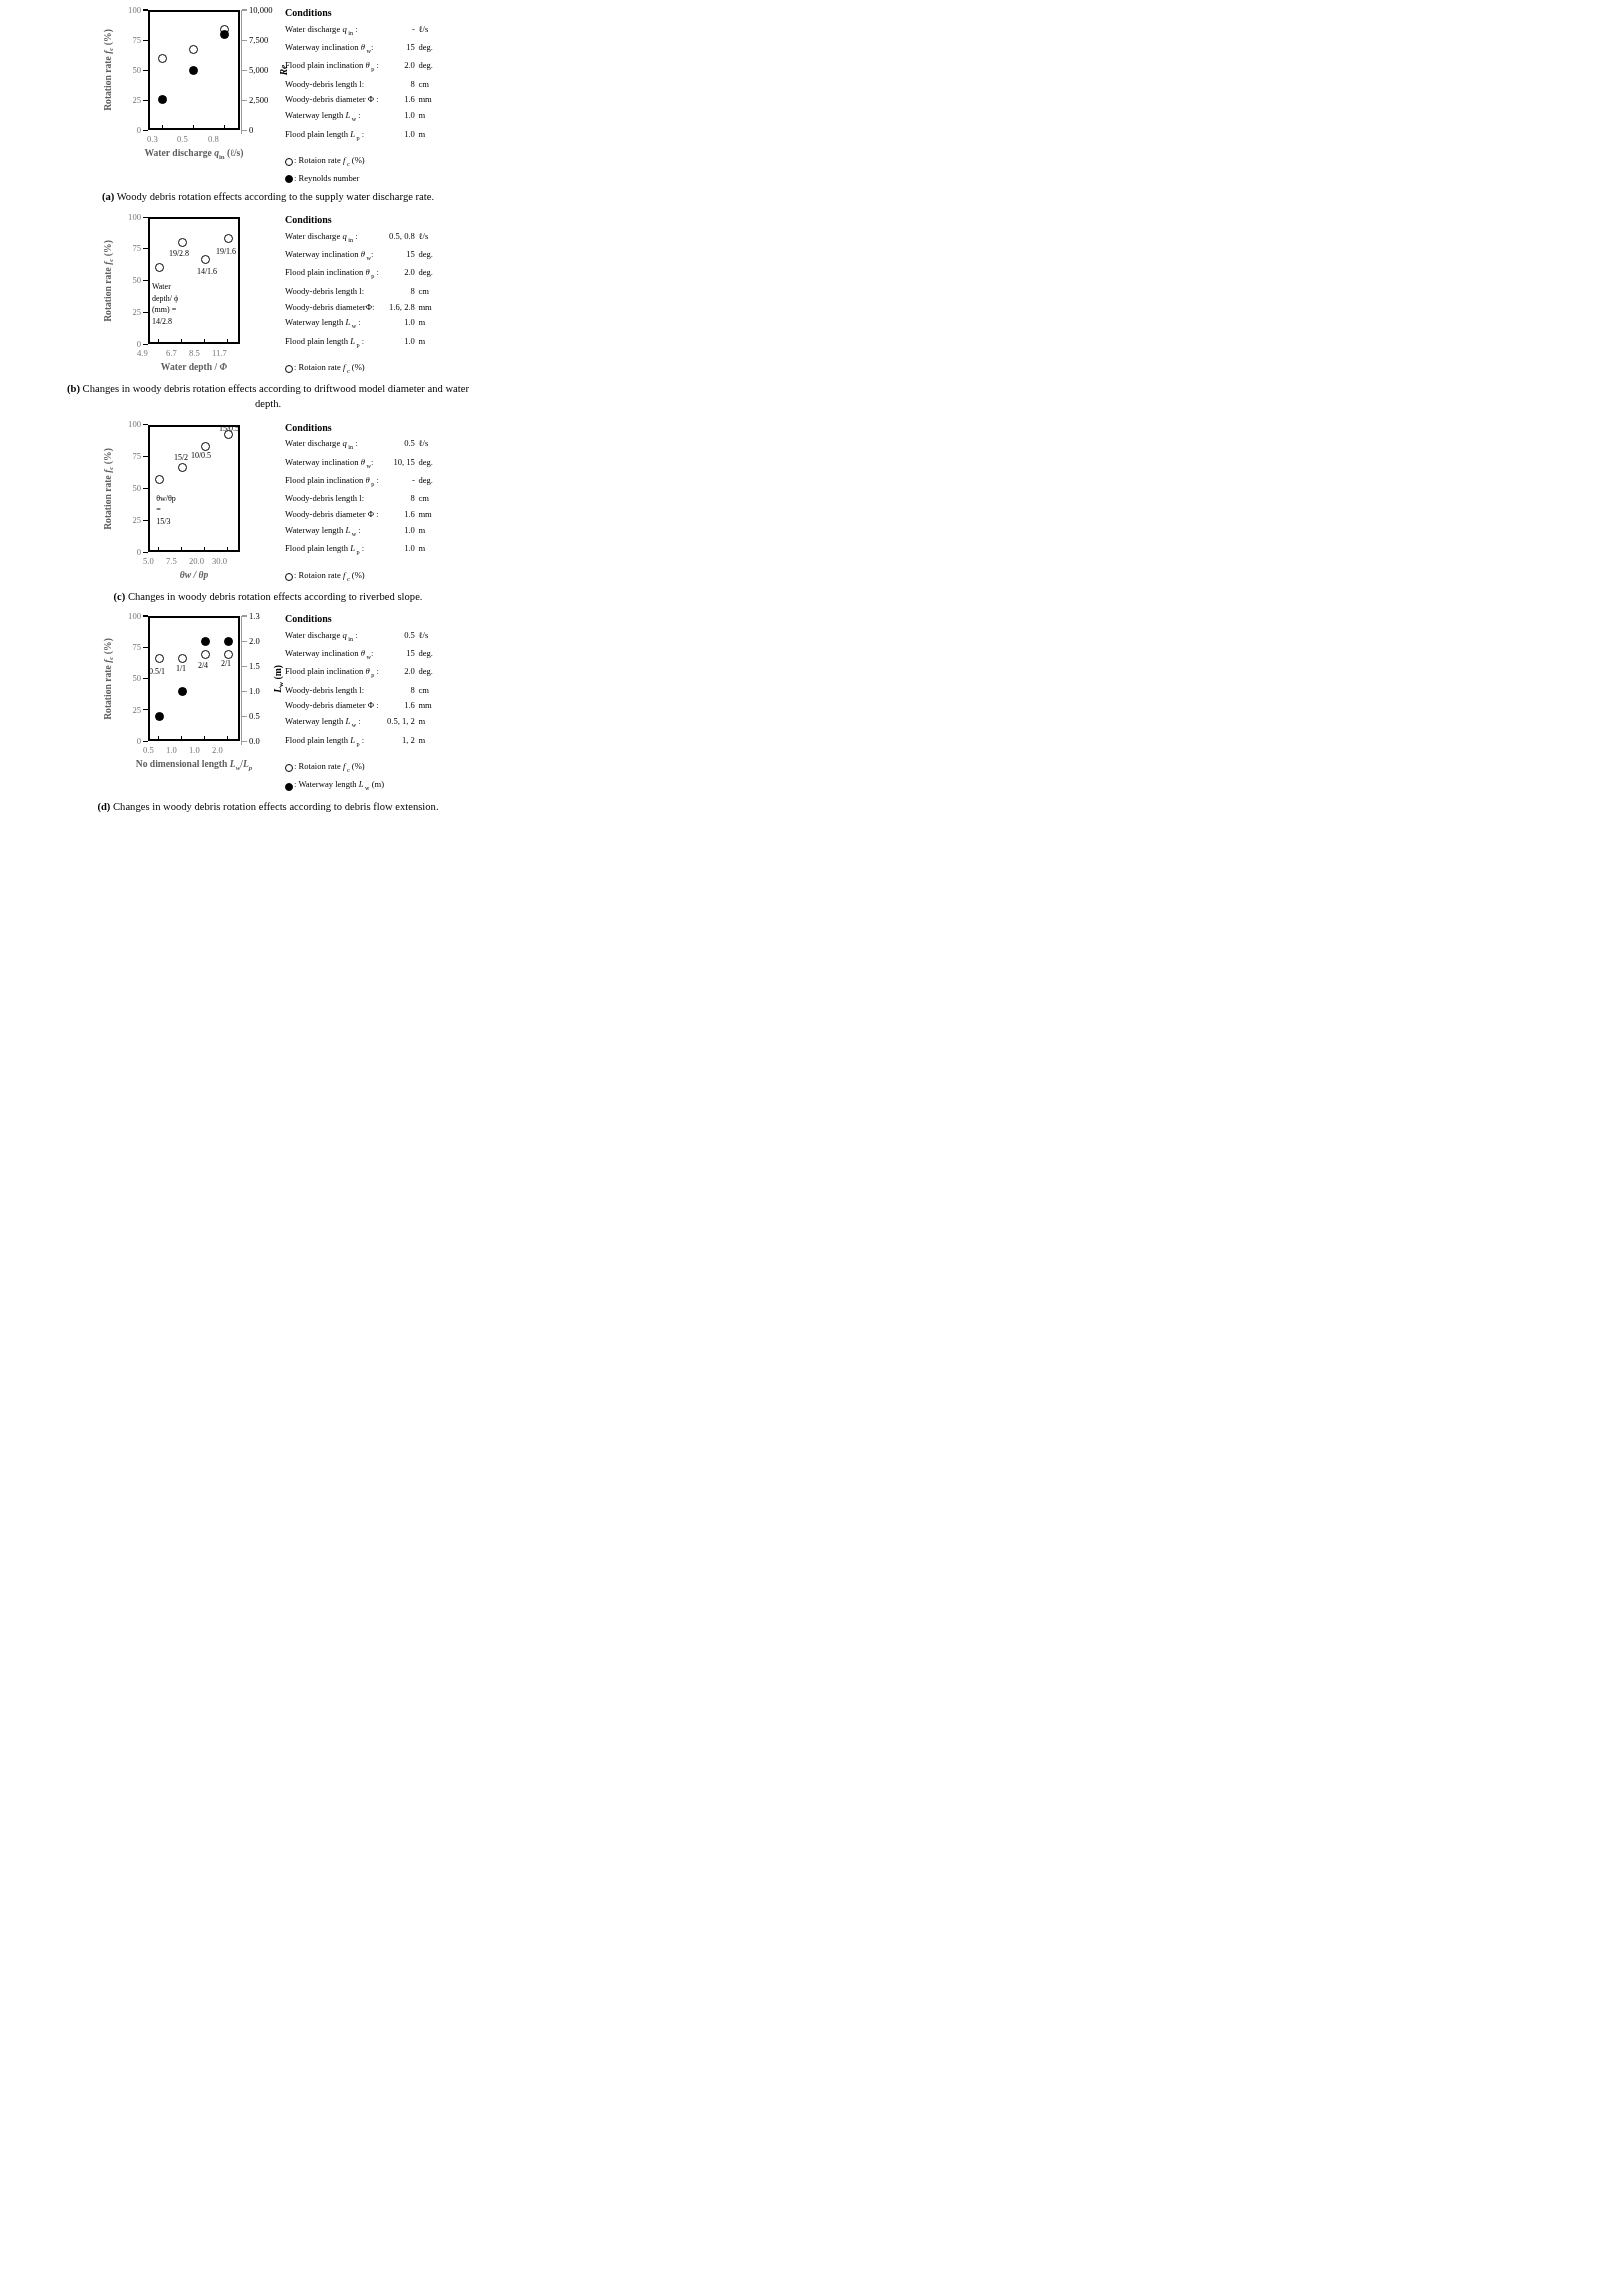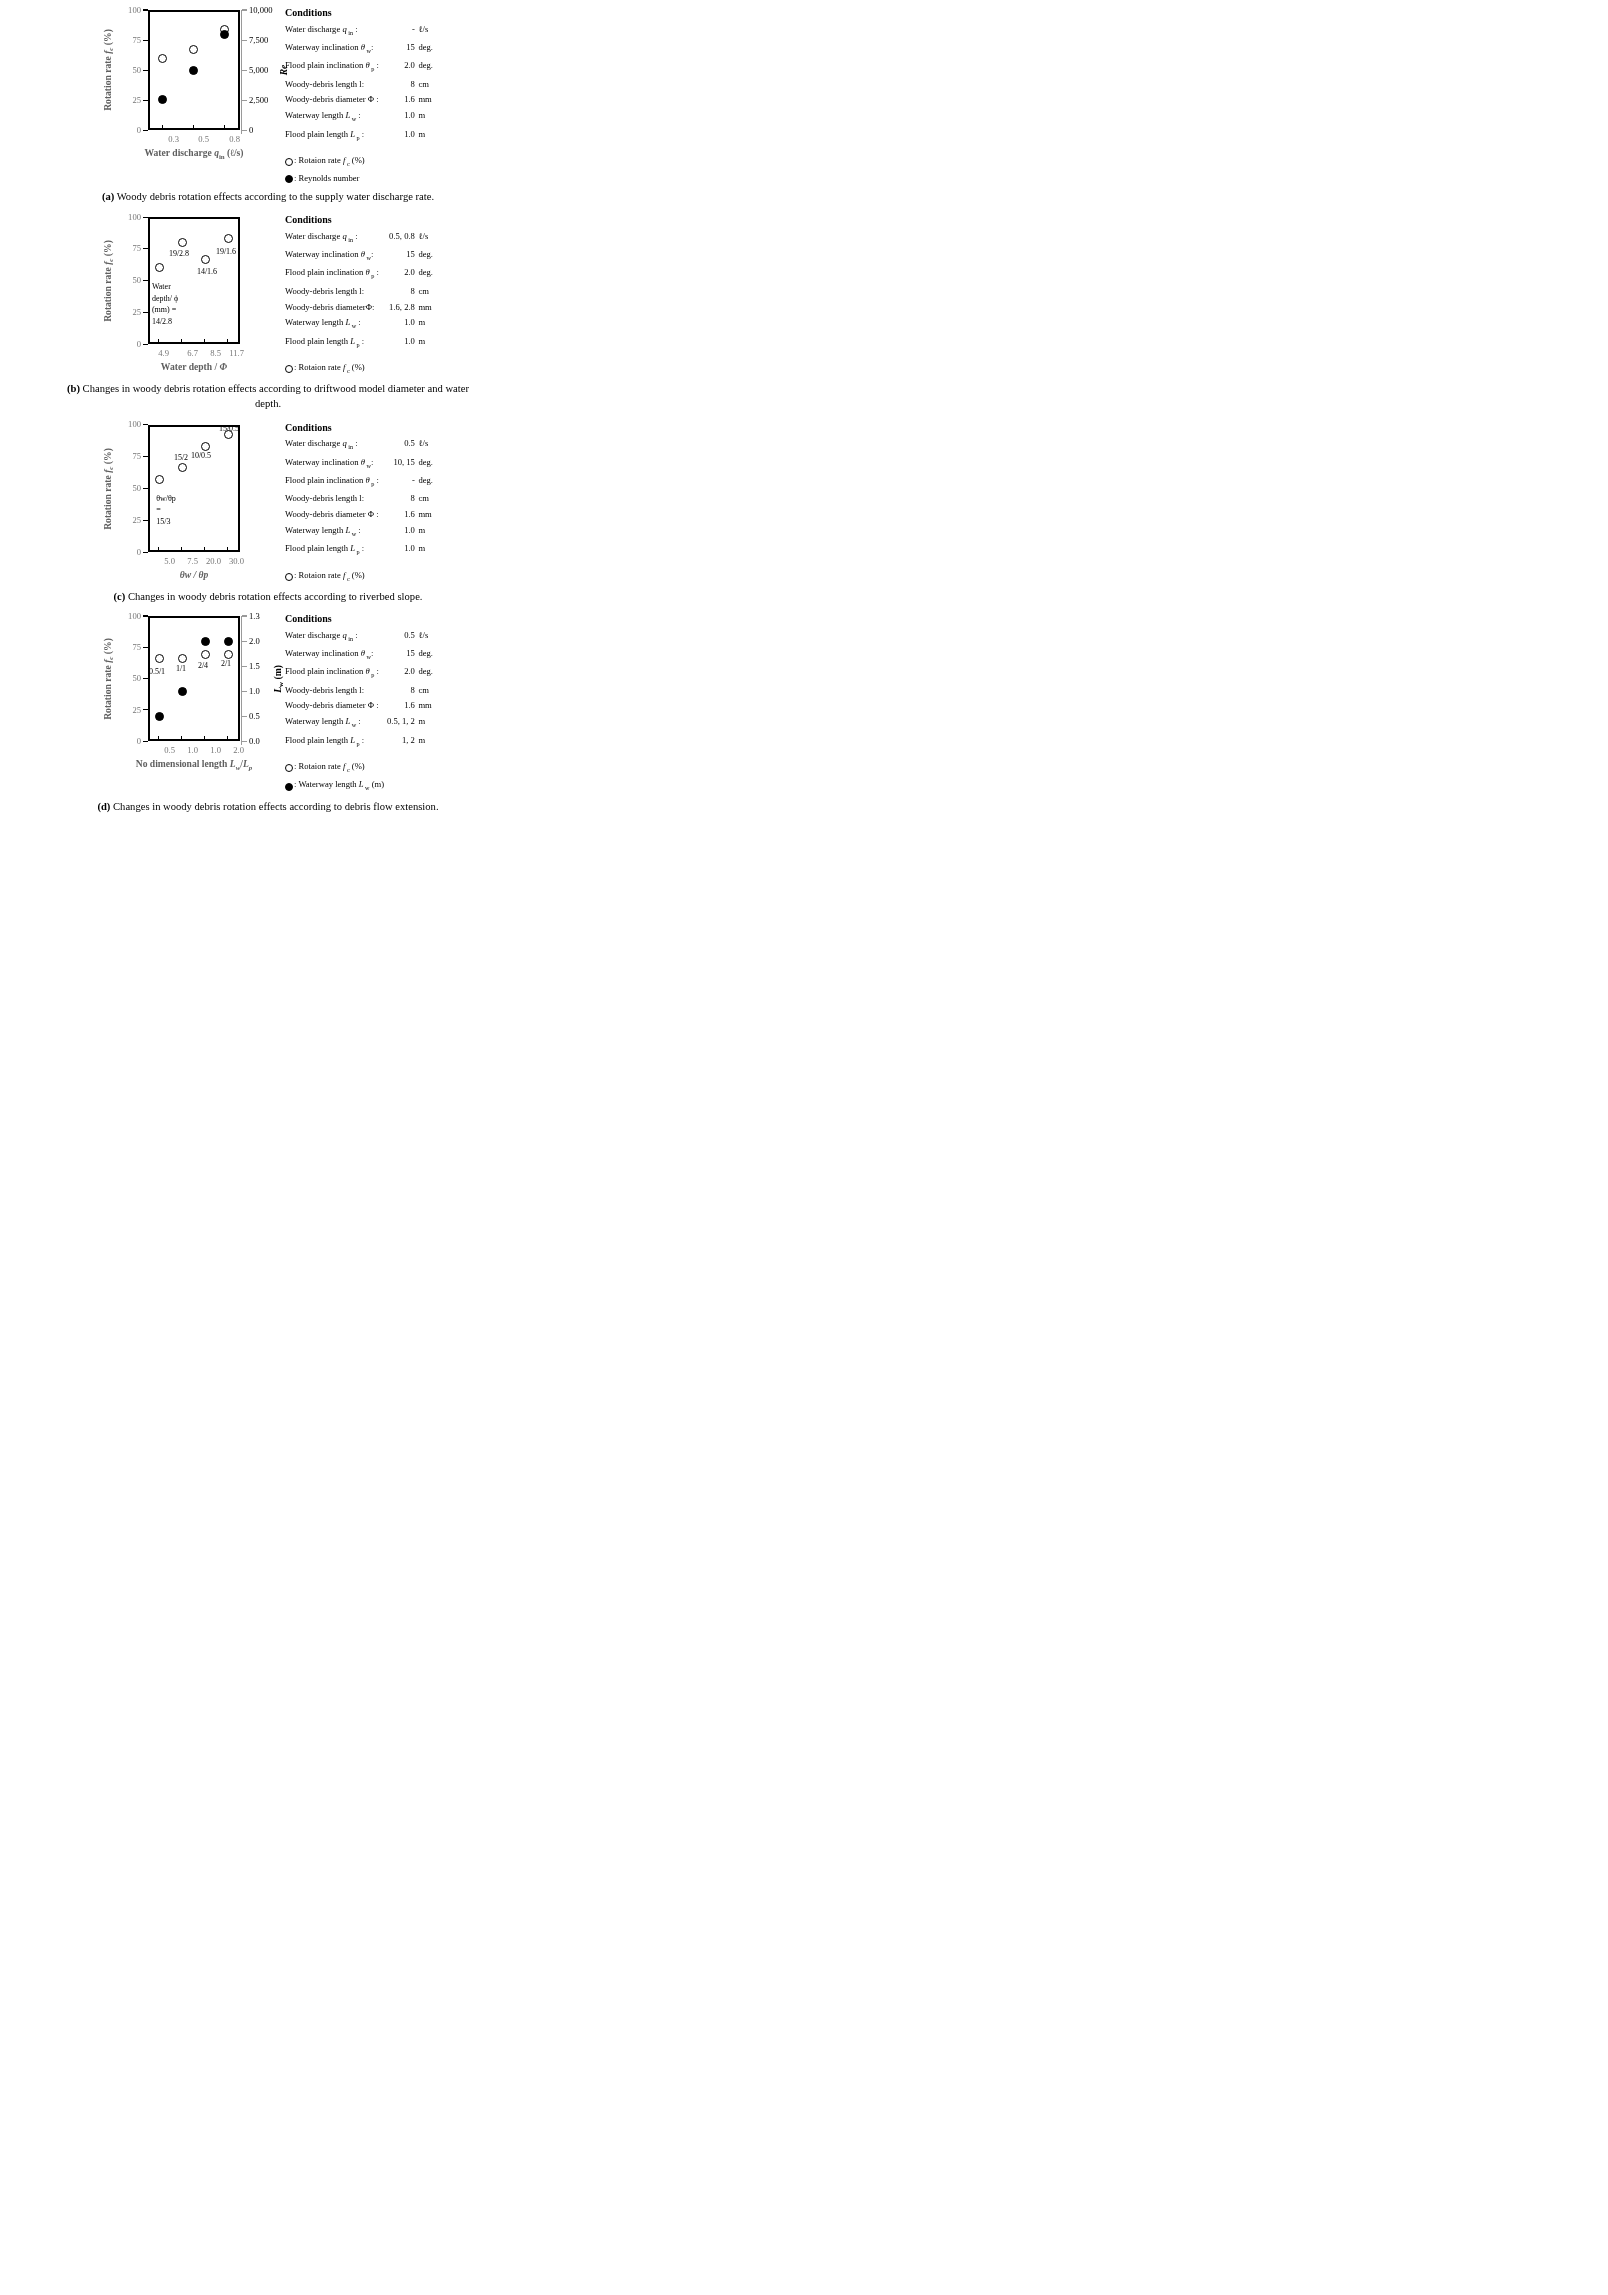--- a/index.html
+++ b/index.html
@@ -12,21 +12,21 @@
   .panel{display:flex;}
   .panel-a{margin-top:1px;}
   .panel-b{margin-top:7px;}
   .panel-c{margin-top:8px;}
   .panel-d{margin-top:6px;}
   .chart-zone{position:relative;width:276px;flex-shrink:0;}
   .plot{position:absolute;border:2px solid #000;background:#fff;box-sizing:border-box;}
   .tick{position:absolute;background:#000;}
   .rline,.rtick{position:absolute;background:#9a9a9a;}
   .ylab{position:absolute;text-align:right;font-size:8.6px;color:#767676;}
-  .xlab{position:absolute;text-align:right;font-size:8.6px;color:#767676;}
+  .xlab{position:absolute;text-align:left;font-size:8.6px;color:#767676;}
   .rlab{position:absolute;text-align:left;font-size:8.6px;color:#000;white-space:nowrap;}
   .ytitle{position:absolute;transform:translate(-50%,-50%) rotate(-90deg);white-space:nowrap;
           font-weight:bold;font-size:9.6px;color:#5f5f5f;}
   .xtitle{position:absolute;transform:translateX(-50%);white-space:nowrap;
           font-weight:bold;font-size:9.6px;color:#5f5f5f;}
   .rtitle{position:absolute;transform:translate(-50%,-50%) rotate(-90deg);white-space:nowrap;
           font-weight:bold;font-size:9.6px;color:#000;}
   .pt{position:absolute;width:9px;height:9px;border-radius:50%;border:1.3px solid #000;
       box-sizing:border-box;background:#fff;}
   .pt.filled{background:#000;}

